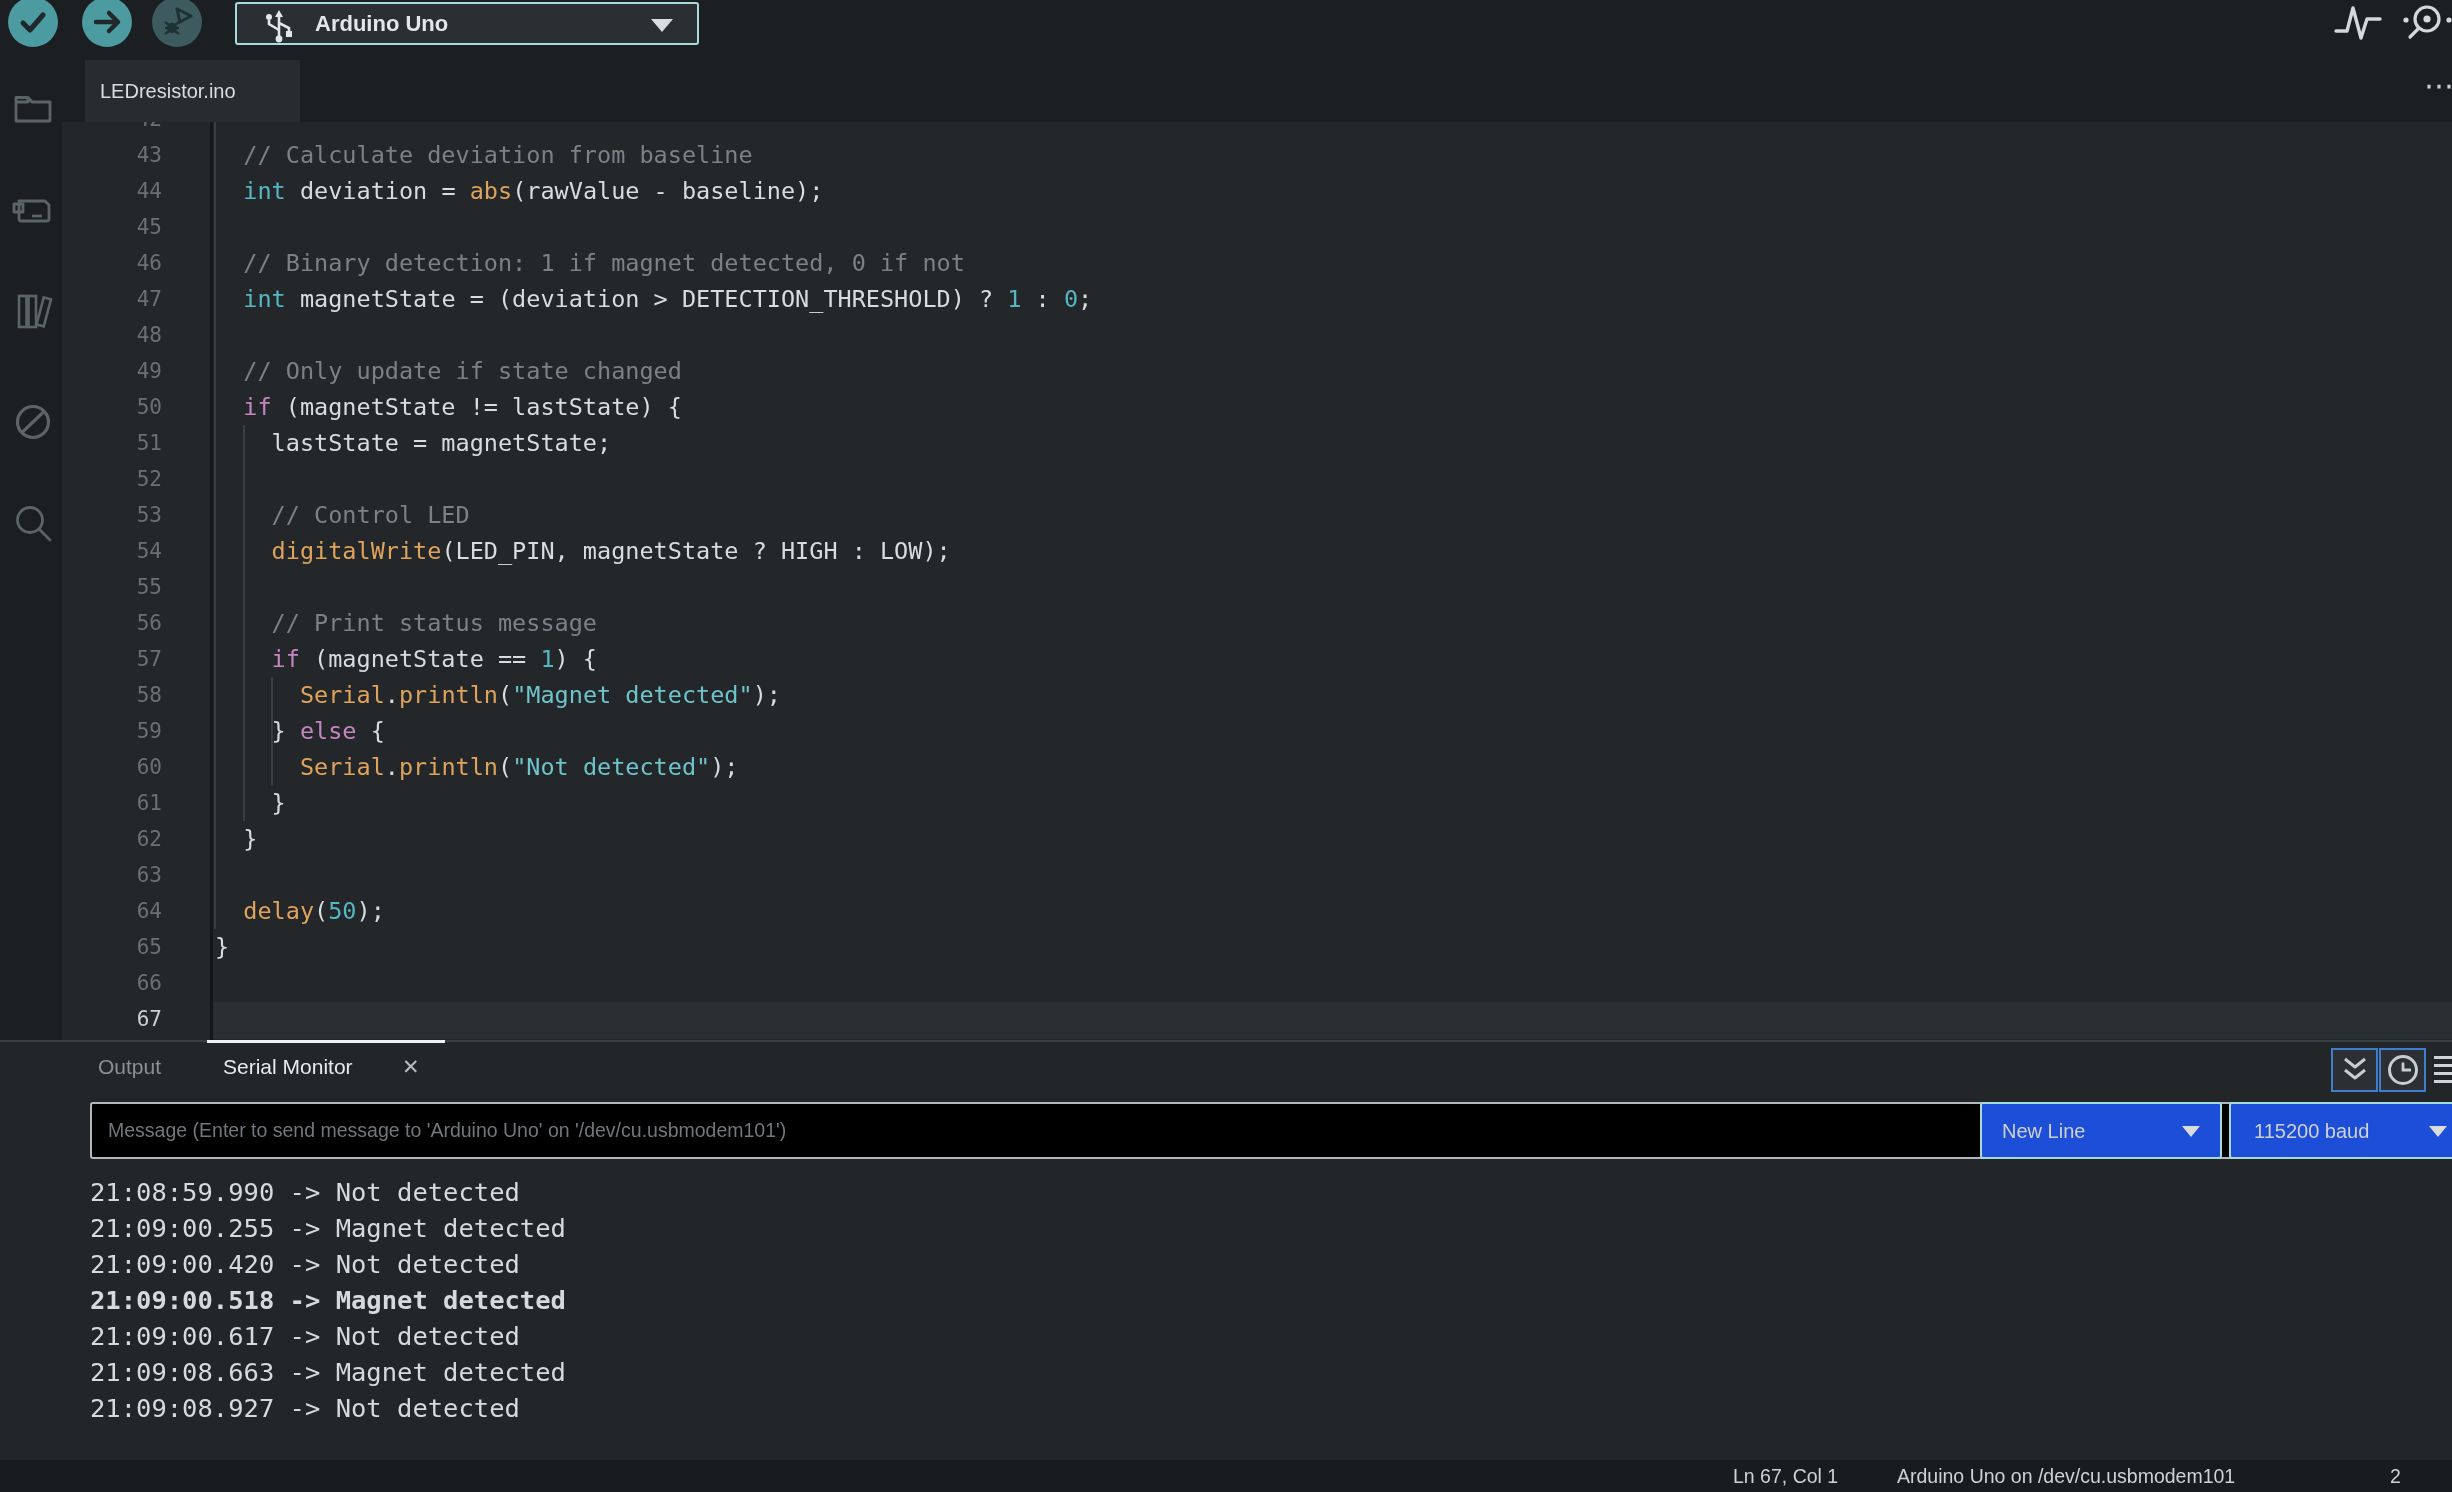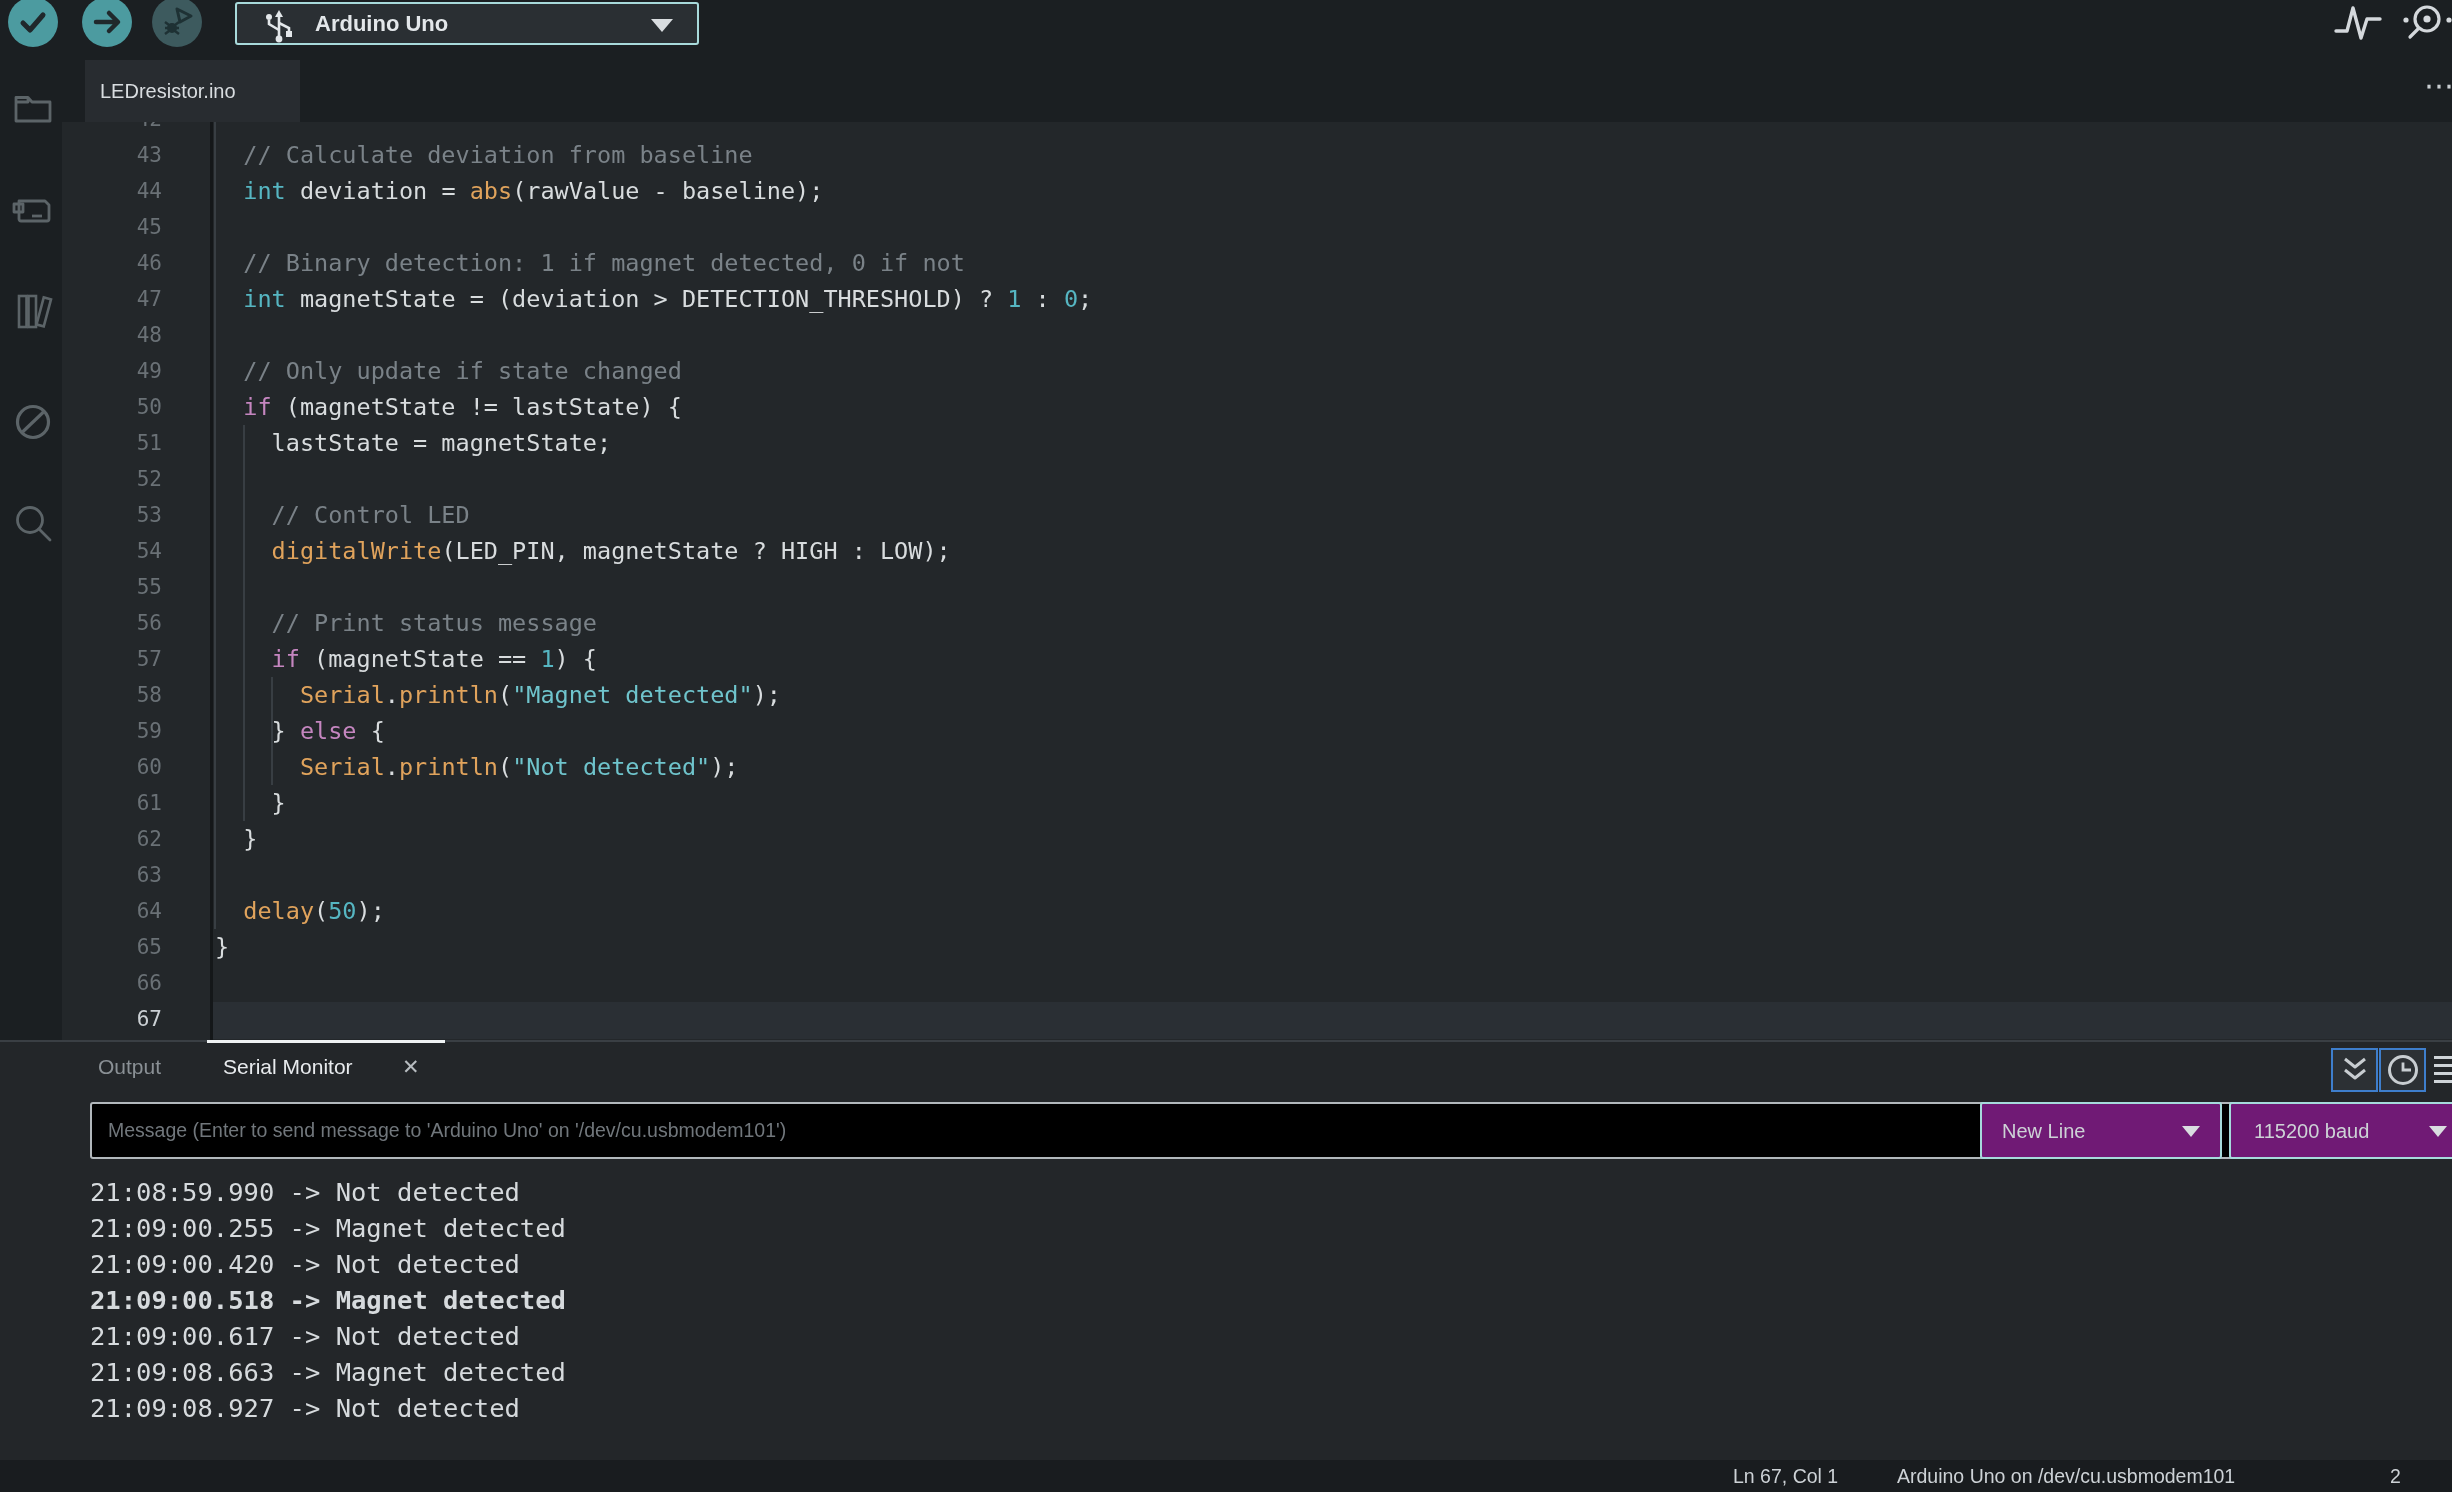--- a/index.html
+++ b/index.html
@@ -55,21 +55,21 @@
   #serial-close { position:absolute; left:402px; top:0; height:54px; line-height:54px; color:#B7BCC0; font-size:21px; }
   .mini-btn { position:absolute; top:8px; width:47px; height:44px; background:#2C3034;
         border:2.5px solid #3E7ECC; display:flex; align-items:center; justify-content:center; }
   #clear-lines { position:absolute; left:2434px; top:16px; }
   #clear-lines div { width:26px; height:3px; background:#CFD4D8; margin-bottom:5px; }
 
   #serial-input { position:absolute; left:90px; top:62px; width:2200px; height:57px;
         background:#000; border:2px solid #B2B8BC; border-radius:3px; color:#D8DCDE;
         font-size:19.5px; padding:0 16px; outline:none; font-family:"Liberation Sans",sans-serif; }
   #serial-input::placeholder { color:#71777C; }
-  .dropdown { position:absolute; top:62px; height:57px; background:#701a75;
+  .dropdown { position:absolute; top:62px; height:57px; background:#1d4ed8;
         border:2px solid #A6DBDC; border-radius:3px; color:#CDD2D6; font-size:20px; }
   .dropdown .dlabel { position:absolute; top:50%; transform:translateY(-50%); }
 
   #serial-out .srow { position:absolute; left:90px; height:36px; line-height:36px;
         font-family:"DejaVu Sans Mono", monospace; font-size:25.5px; color:#D6DADD; white-space:pre;text-align:center; }
 
   
   #statusbar { left:0; top:1460px; width:2452px; height:32px; background:#191C1F; color:#CDD2D6; font-size:19.5px; }
   #statusbar .txt { position:absolute; top:50%; transform:translateY(-50%); }
 </style>

